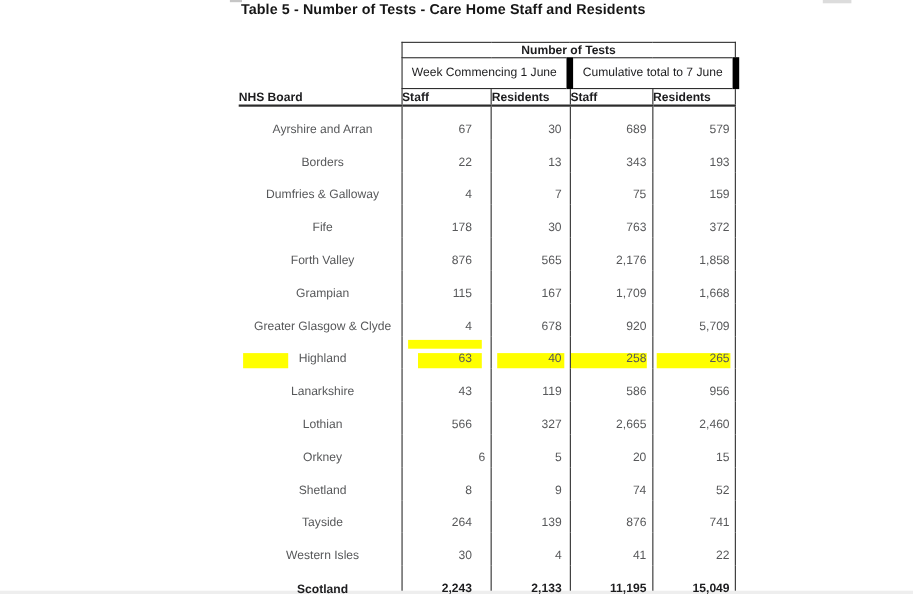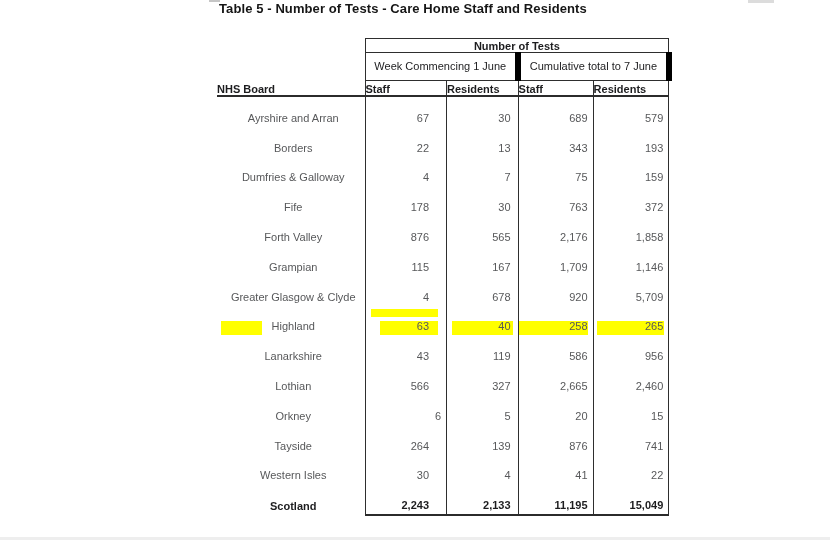--- a/index.html
+++ b/index.html
@@ -137,21 +137,21 @@
     <td class="num c1"><span class="txt">876</span></td>
     <td class="num c2"><span class="txt">565</span></td>
     <td class="num c3"><span class="txt">2,176</span></td>
     <td class="num c4"><span class="txt">1,858</span></td>
   </tr>
         <tr class="data">
     <td class="board"><span class="txt">Grampian</span></td>
     <td class="num c1"><span class="txt">115</span></td>
     <td class="num c2"><span class="txt">167</span></td>
     <td class="num c3"><span class="txt">1,709</span></td>
-    <td class="num c4"><span class="txt">1,146</span></td>
+    <td class="num c4"><span class="txt">1,668</span></td>
   </tr>
         <tr class="data">
     <td class="board"><span class="txt">Greater Glasgow &amp; Clyde</span></td>
     <td class="num c1"><span class="txt">4</span></td>
     <td class="num c2"><span class="txt">678</span></td>
     <td class="num c3"><span class="txt">920</span></td>
     <td class="num c4"><span class="txt">5,709</span></td>
   </tr>
         <tr class="data">
     <td class="board"><div class="band label-band"></div><span class="txt">Highland</span></td>
@@ -173,20 +173,27 @@
     <td class="num c2"><span class="txt">327</span></td>
     <td class="num c3"><span class="txt">2,665</span></td>
     <td class="num c4"><span class="txt">2,460</span></td>
   </tr>
         <tr class="data">
     <td class="board"><span class="txt">Orkney</span></td>
     <td class="num c1 tight"><span class="txt">6</span></td>
     <td class="num c2"><span class="txt">5</span></td>
     <td class="num c3"><span class="txt">20</span></td>
     <td class="num c4"><span class="txt">15</span></td>
+  </tr>
+        <tr class="data">
+    <td class="board"><span class="txt">Shetland</span></td>
+    <td class="num c1"><span class="txt">8</span></td>
+    <td class="num c2"><span class="txt">9</span></td>
+    <td class="num c3"><span class="txt">74</span></td>
+    <td class="num c4"><span class="txt">52</span></td>
   </tr>
         <tr class="data">
     <td class="board"><span class="txt">Tayside</span></td>
     <td class="num c1"><span class="txt">264</span></td>
     <td class="num c2"><span class="txt">139</span></td>
     <td class="num c3"><span class="txt">876</span></td>
     <td class="num c4"><span class="txt">741</span></td>
   </tr>
         <tr class="data">
     <td class="board"><span class="txt">Western Isles</span></td>

